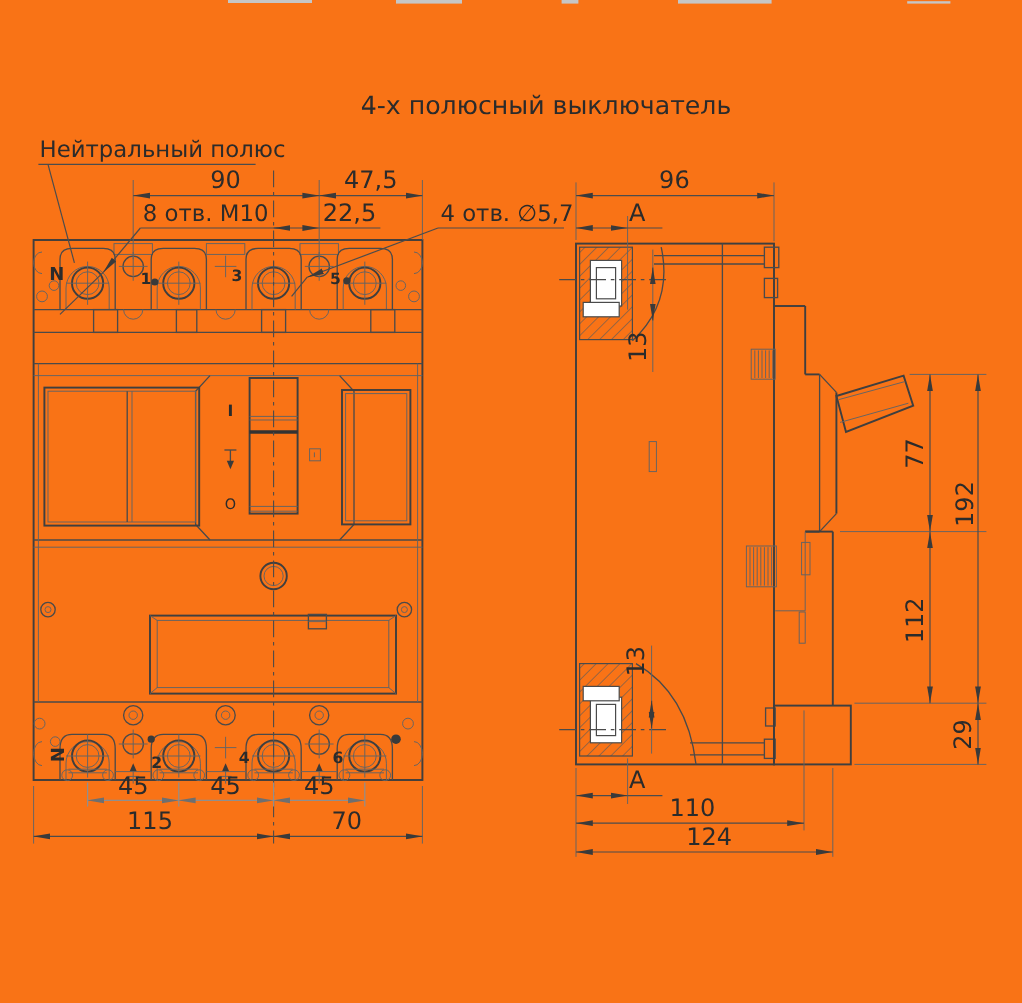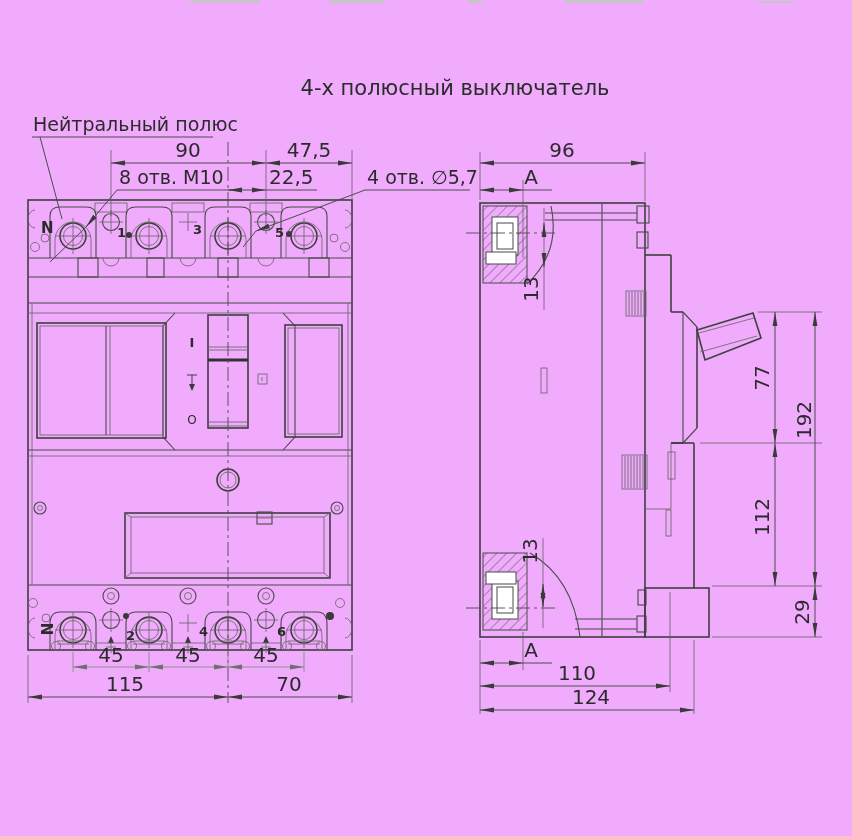--- a/index.html
+++ b/index.html
@@ -1,16 +1,16 @@
 <!DOCTYPE html>
 <html><head>
 <meta charset="utf-8">
 <style>
   html,body{margin:0;padding:0;background:#ffffff;}
-  .page{width:852px;height:836px;position:relative;background:#f0abfc;overflow:hidden;
+  .page{width:852px;height:836px;position:relative;background:#f97316;overflow:hidden;
         font-family:"DejaVu Sans", sans-serif;}
   svg{display:block;}
   
   .s1{stroke:#3f3f3f;stroke-width:1.6;fill:none;}
   .s2{stroke:#4a4a4a;stroke-width:1.1;fill:none;}
   .s3{stroke:#636363;stroke-width:0.8;fill:none;}
   .dim{stroke:#4c4c4c;stroke-width:1;fill:none;}
   .dimg{stroke:#8f8f8f;stroke-width:1;fill:none;}
   .cl{stroke:#4a4a4a;stroke-width:0.9;fill:none;stroke-dasharray:14 4 3 4;}
   .wfill{fill:#ffffff;stroke:#4a4a4a;stroke-width:1;}

